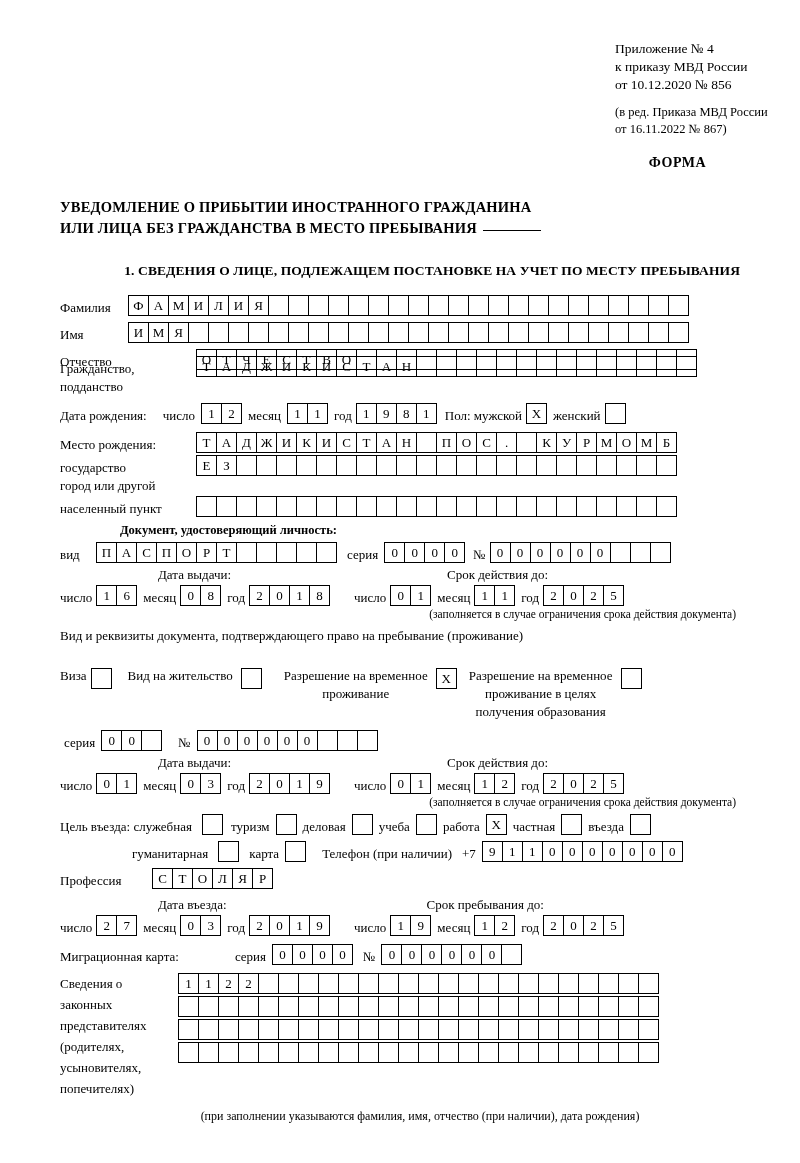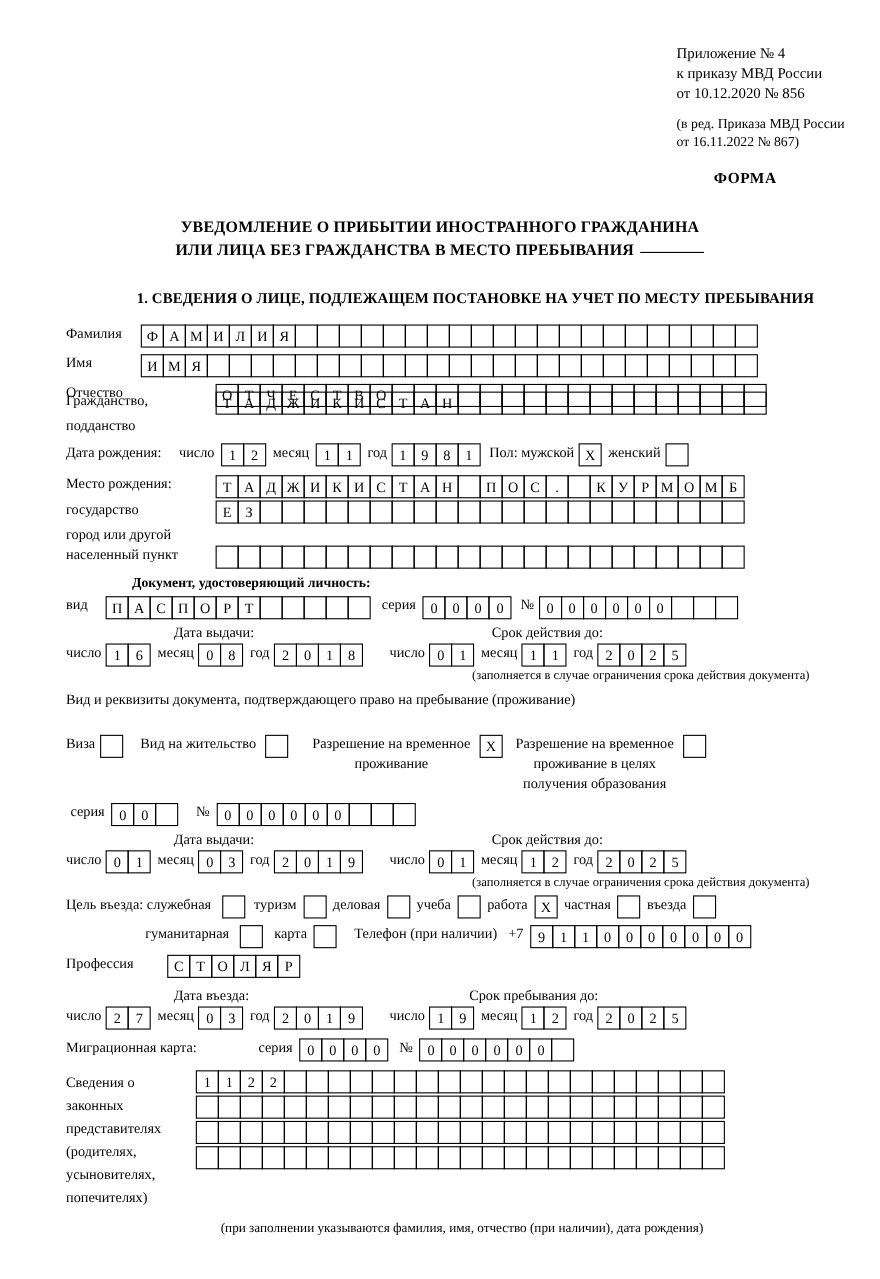--- a/index.html
+++ b/index.html
@@ -37,21 +37,21 @@
   }
   .forma {
     text-align: right;
     font-weight: bold;
     font-size: 14px;
     letter-spacing: 0.5px;
     margin-top: 18px;
     margin-right: 34px;
   }
   .title {
-    text-align: center;
+    text-align: left;
     font-weight: bold;
     font-size: 14.5px;
     line-height: 1.45;
     margin-top: 26px;
     letter-spacing: 0.2px;
   }
   .title .underline-tail {
     display: inline-block;
     width: 58px;
     border-bottom: 1px solid #000;
@@ -61,21 +61,21 @@
   .section-title {
     text-align: right;
     font-weight: bold;
     font-size: 13.5px;
     margin-top: 24px;
     letter-spacing: 0.1px;
   }
   
   .row {
     display: flex;
-    align-items: flex-start;
+    align-items: flex-end;
     margin-top: 6px;
   }
   .lbl {
     font-size: 13px;
     white-space: nowrap;
   }
   .cells {
     display: flex;
   }
   .cell {

